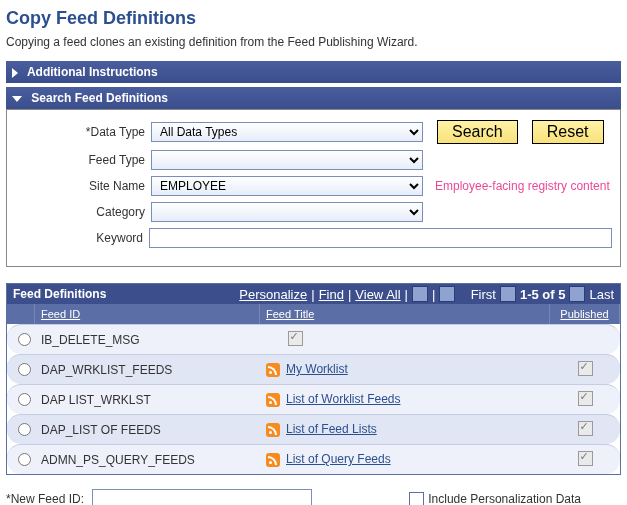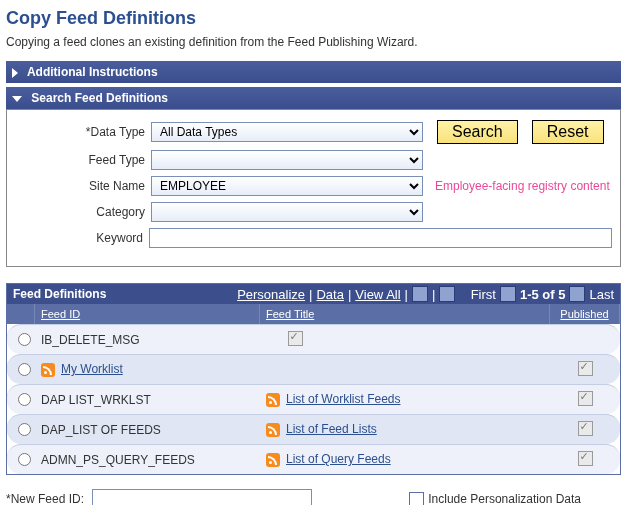--- a/index.html
+++ b/index.html
@@ -96,21 +96,21 @@
   </div>
 </div>
 
 <div class="gap"></div>
 
 <div class="grid">
   <div class="grid-hdr">
     <span class="title">Feed Definitions</span>
     <span class="tools">
       <a>Personalize</a> |
-      <a>Data</a> |
+      <a>Find</a> |
       <a>View All</a> |
       <span class="icon-box"></span> |
       <span class="icon-box"></span>
       &nbsp;&nbsp;
       <span>First</span>
       <span class="nav-btn"></span>
       <b>1-5 of 5</b>
       <span class="nav-btn"></span>
       <span>Last</span>
     </span>
@@ -122,20 +122,21 @@
     <div class="col c-pub"><a>Published</a></div>
   </div>
   <div class="grid-body" id="grid-body">
         <div class="row odd">
           <div class="cell c-sel"><input type="radio" name="rowsel" style=""></div>
           <div class="cell c-id">IB_DELETE_MSG</div>
           <div class="cell c-pub" style="text-align:center"><span class="pub-chk"></span></div>
         </div>
         <div class="row even">
           <div class="cell c-sel"><input type="radio" name="rowsel" style=""></div>
+          <div class="cell c-id">DAP_WRKLIST_FEEDS</div>
           <div class="cell c-title"><span class="rss"></span><a>My Worklist</a></div>
           <div class="cell c-pub" style="text-align:center"><span class="pub-chk"></span></div>
         </div>
         <div class="row odd">
           <div class="cell c-sel"><input type="radio" name="rowsel" style=""></div>
           <div class="cell c-id">DAP LIST_WRKLST</div>
           <div class="cell c-title"><span class="rss"></span><a>List of Worklist Feeds</a></div>
           <div class="cell c-pub" style="text-align:center"><span class="pub-chk"></span></div>
         </div>
         <div class="row even">

